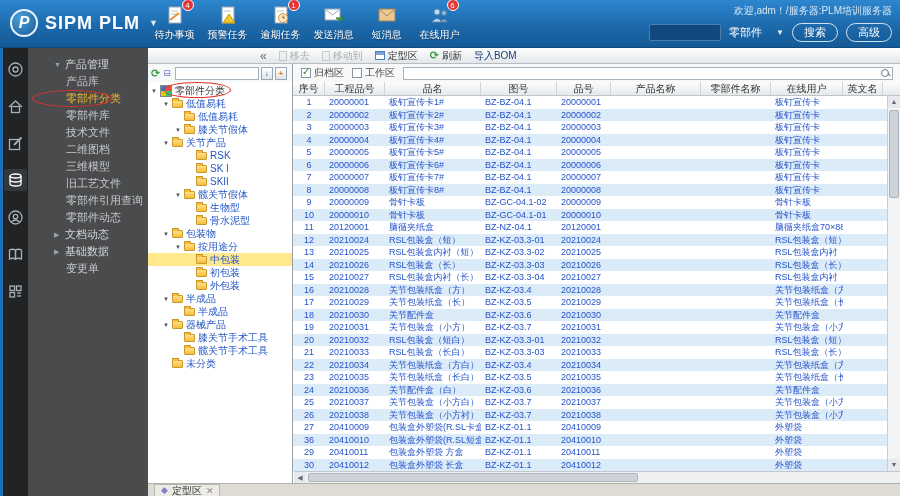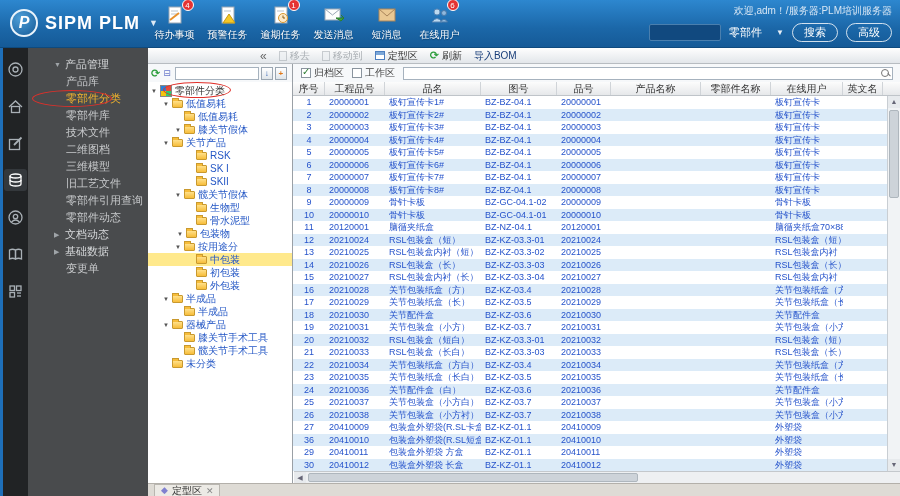--- a/index.html
+++ b/index.html
@@ -429,21 +429,21 @@
       <div class="tree-row" style="padding-left: 39px;">
         <span class="tree-arrow"></span>
         <span class="folder"></span>
         <span class="tree-label">生物型</span>
       </div>
       <div class="tree-row" style="padding-left: 39px;">
         <span class="tree-arrow"></span>
         <span class="folder"></span>
         <span class="tree-label">骨水泥型</span>
       </div>
-      <div class="tree-row" style="padding-left: 15px; margin-left: 14px;">
+      <div class="tree-row" style="padding-left: 15px;">
         <span class="tree-arrow">▼</span>
         <span class="folder"></span>
         <span class="tree-label">包装物</span>
       </div>
       <div class="tree-row" style="padding-left: 27px;">
         <span class="tree-arrow">▼</span>
         <span class="folder"></span>
         <span class="tree-label">按用途分</span>
       </div>
       <div class="tree-row selected" style="padding-left: 39px; text-align: right;">

